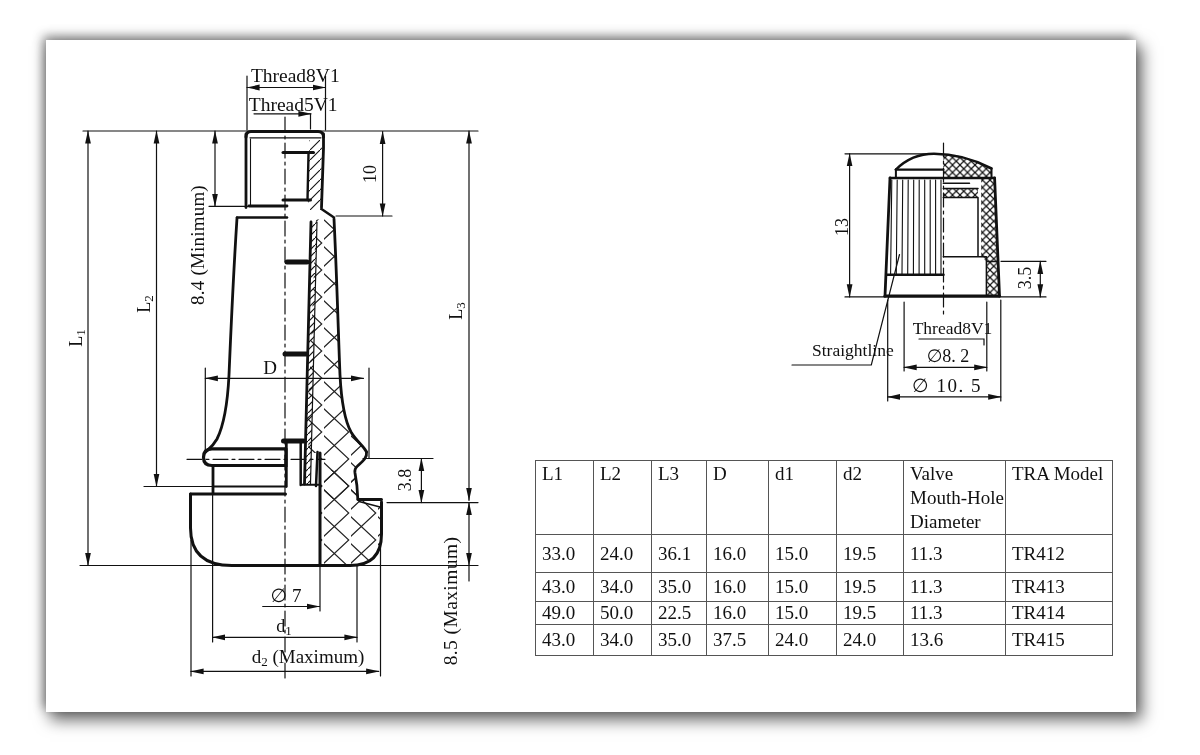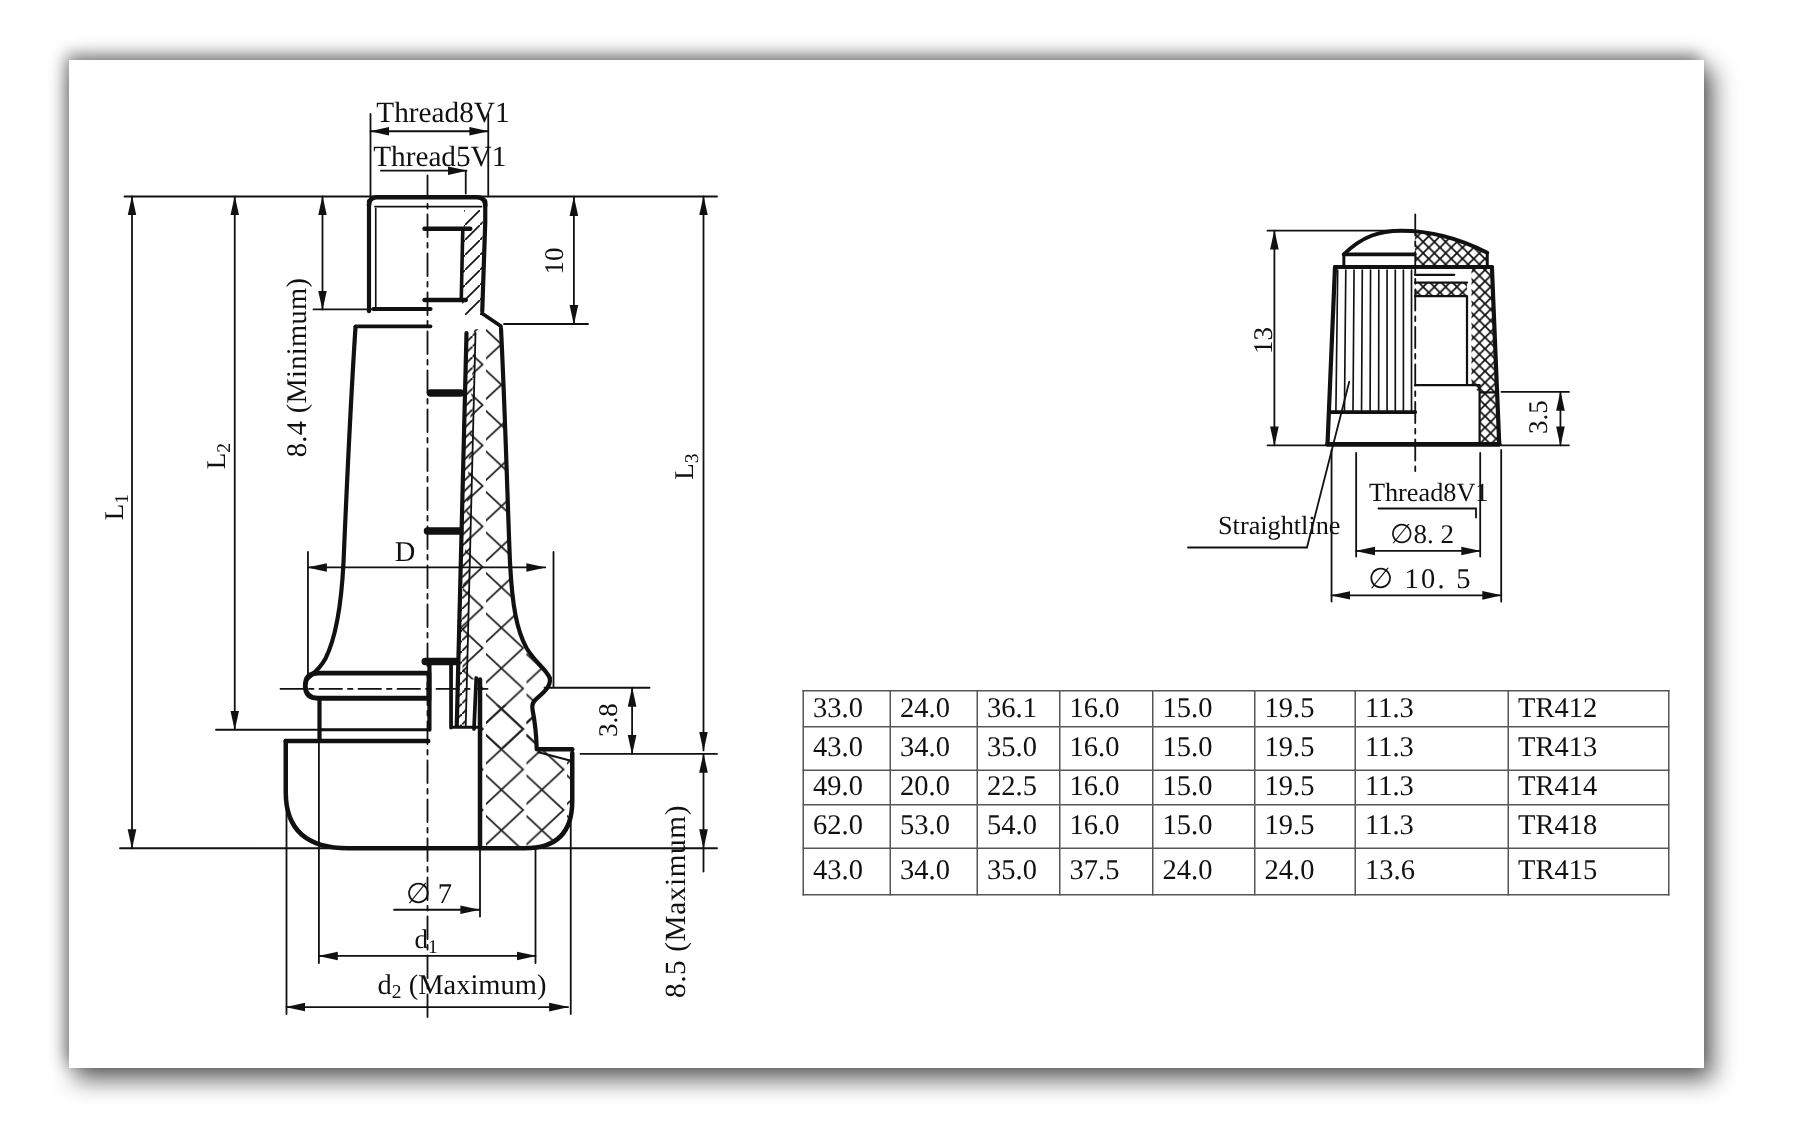--- a/index.html
+++ b/index.html
@@ -244,21 +244,31 @@
       <col style="width:58px">
       <col style="width:58px">
       <col style="width:55px">
       <col style="width:62px">
       <col style="width:68px">
       <col style="width:67px">
       <col style="width:102px">
       <col style="width:107px">
     </colgroup>
  <tbody>
- <tr style="height:24px">
+      <tr class="h" style="height:72px">
+        <td>L1</td>
+        <td>L2</td>
+        <td>L3</td>
+        <td>D</td>
+        <td>d1</td>
+        <td>d2</td>
+        <td>Valve Mouth-Hole Diameter</td>
+        <td>TRA Model</td>
+      </tr>
+ <tr style="height:38px">
         <td>33.0</td>
         <td>24.0</td>
         <td>36.1</td>
         <td>16.0</td>
         <td>15.0</td>
         <td>19.5</td>
         <td>11.3</td>
         <td>TR412</td>
       </tr>
  <tr style="height:29px">
@@ -266,37 +276,27 @@
         <td>34.0</td>
         <td>35.0</td>
         <td>16.0</td>
         <td>15.0</td>
         <td>19.5</td>
         <td>11.3</td>
         <td>TR413</td>
       </tr>
  <tr style="height:19px">
         <td>49.0</td>
-        <td>20.0</td>
+        <td>50.0</td>
         <td>22.5</td>
         <td>16.0</td>
         <td>15.0</td>
         <td>19.5</td>
         <td>11.3</td>
         <td>TR414</td>
-      </tr>
- <tr style="height:29px">
-        <td>62.0</td>
-        <td>53.0</td>
-        <td>54.0</td>
-        <td>16.0</td>
-        <td>15.0</td>
-        <td>19.5</td>
-        <td>11.3</td>
-        <td>TR418</td>
       </tr>
  <tr style="height:31px">
         <td>43.0</td>
         <td>34.0</td>
         <td>35.0</td>
         <td>37.5</td>
         <td>24.0</td>
         <td>24.0</td>
         <td>13.6</td>
         <td>TR415</td>

